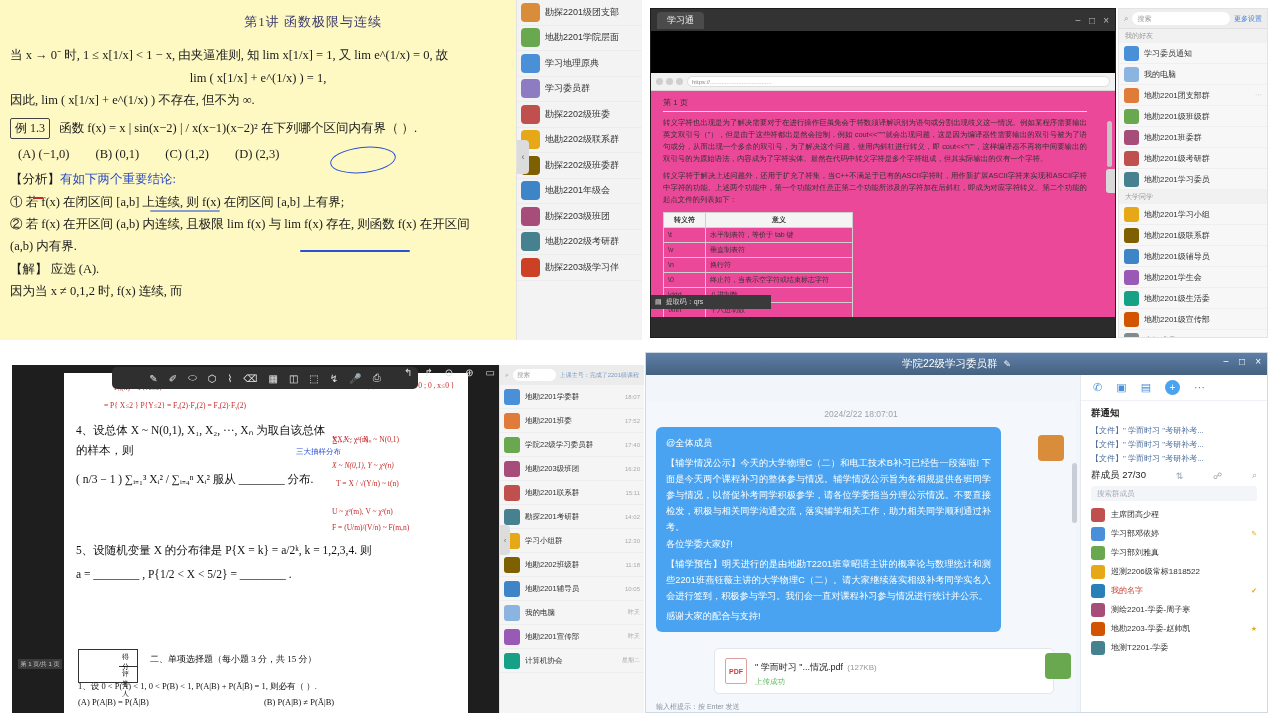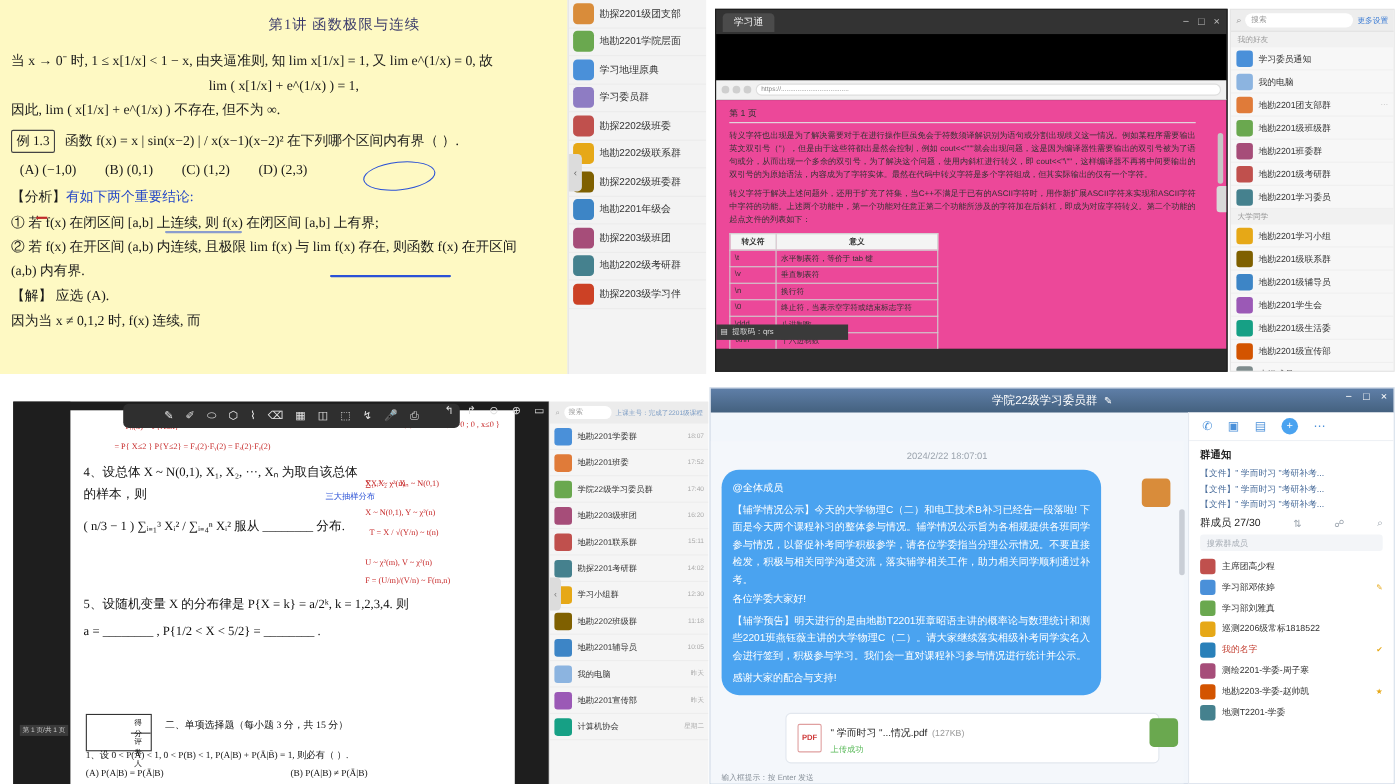--- a/index.html
+++ b/index.html
@@ -236,21 +236,21 @@
     height: 26px; background: #fbfcfe; border-bottom: 1px solid #e1e7ef;
     display: flex; align-items: center; gap: 20px; padding: 0 18px; font-size: 11px; color: #3c3c3c;
   }
   #br .tabs .tab.active { color: #111; font-weight: bold; }
   #br .chatarea {
     position: absolute; left: 0; top: 48px; width: 430px; height: 313px;
     background: #f4f7fb; padding: 6px 10px;
   }
   #br .stamp { text-align: center; font-size: 8.5px; color: #9aa3ad; margin: 2px 0 8px; }
   #br .bubble {
-    background: #4aa3f0; color: #fff; border-radius: 16px;
+    background: #4aa3f0; color: #fff; border-radius: 6px;
     padding: 8px 10px; font-size: 9.2px; line-height: 1.75;
     width: 345px; text-align: justify;
   }
   #br .bubble .at { display: block; }
   #br .avatar-r {
     position: absolute; right: 12px; width: 26px; height: 26px; border-radius: 4px;
   }
   #br .filecard {
     position: absolute; left: 68px; bottom: 18px; width: 340px; height: 46px;
     background: #fff; border: 1px solid #e2e7ee; border-radius: 5px;
@@ -562,21 +562,21 @@
           <span>5、</span><span>设随机变量 X 的分布律是 P{X = k} = a/2ᵏ, k = 1,2,3,4. 则</span>
         </div>
         <div class="q">a = ________ ,   P{1/2 &lt; X &lt; 5/2} = ________ .</div>
       </div>
 
       <div class="rednote" style="left:50px; top:10px;">Fₙ(x) = P{X≤x}</div>
       <div class="rednote" style="left:40px; top:28px;">= P{ X≤2 } P{Y≤2} = Fₓ(2)·Fᵧ(2) = Fₓ(2)·Fᵧ(2)</div>
       <div class="rednote" style="left:300px; top:8px; width:96px;">f(x) = { 1−e⁻ˣ , x&gt;0 ;  0 , x≤0 }</div>
       <div class="rednote" style="left:268px; top:62px;">X₁, X₂ ··· Xₙ ~ N(0,1)</div>
       <div class="rednote" style="left:268px; top:62px;">∑Xᵢ² ~ χ²(n)</div>
-      <div class="rednote" style="left:268px; top:88px;">X ~ N(0,1), Y ~ χ²(n)</div>
+      <div class="rednote" style="left:268px; top:88px;font-style:italic;">X ~ N(0,1), Y ~ χ²(n)</div>
       <div class="rednote" style="left:272px; top:106px;">T = X / √(Y/n) ~ t(n)</div>
       <div class="rednote" style="left:268px; top:134px;">U ~ χ²(m), V ~ χ²(n)</div>
       <div class="rednote" style="left:268px; top:150px;">F = (U/m)/(V/n) ~ F(m,n)</div>
       <div class="rednote" style="left:232px; top:74px; color:#2b52d6;">三大抽样分布</div>
 
       <div class="scorebox">
         <div>得 分</div>
         <div>评卷人</div>
       </div>
       <div class="sechead">二、单项选择题（每小题 3 分，共 15 分）</div>

